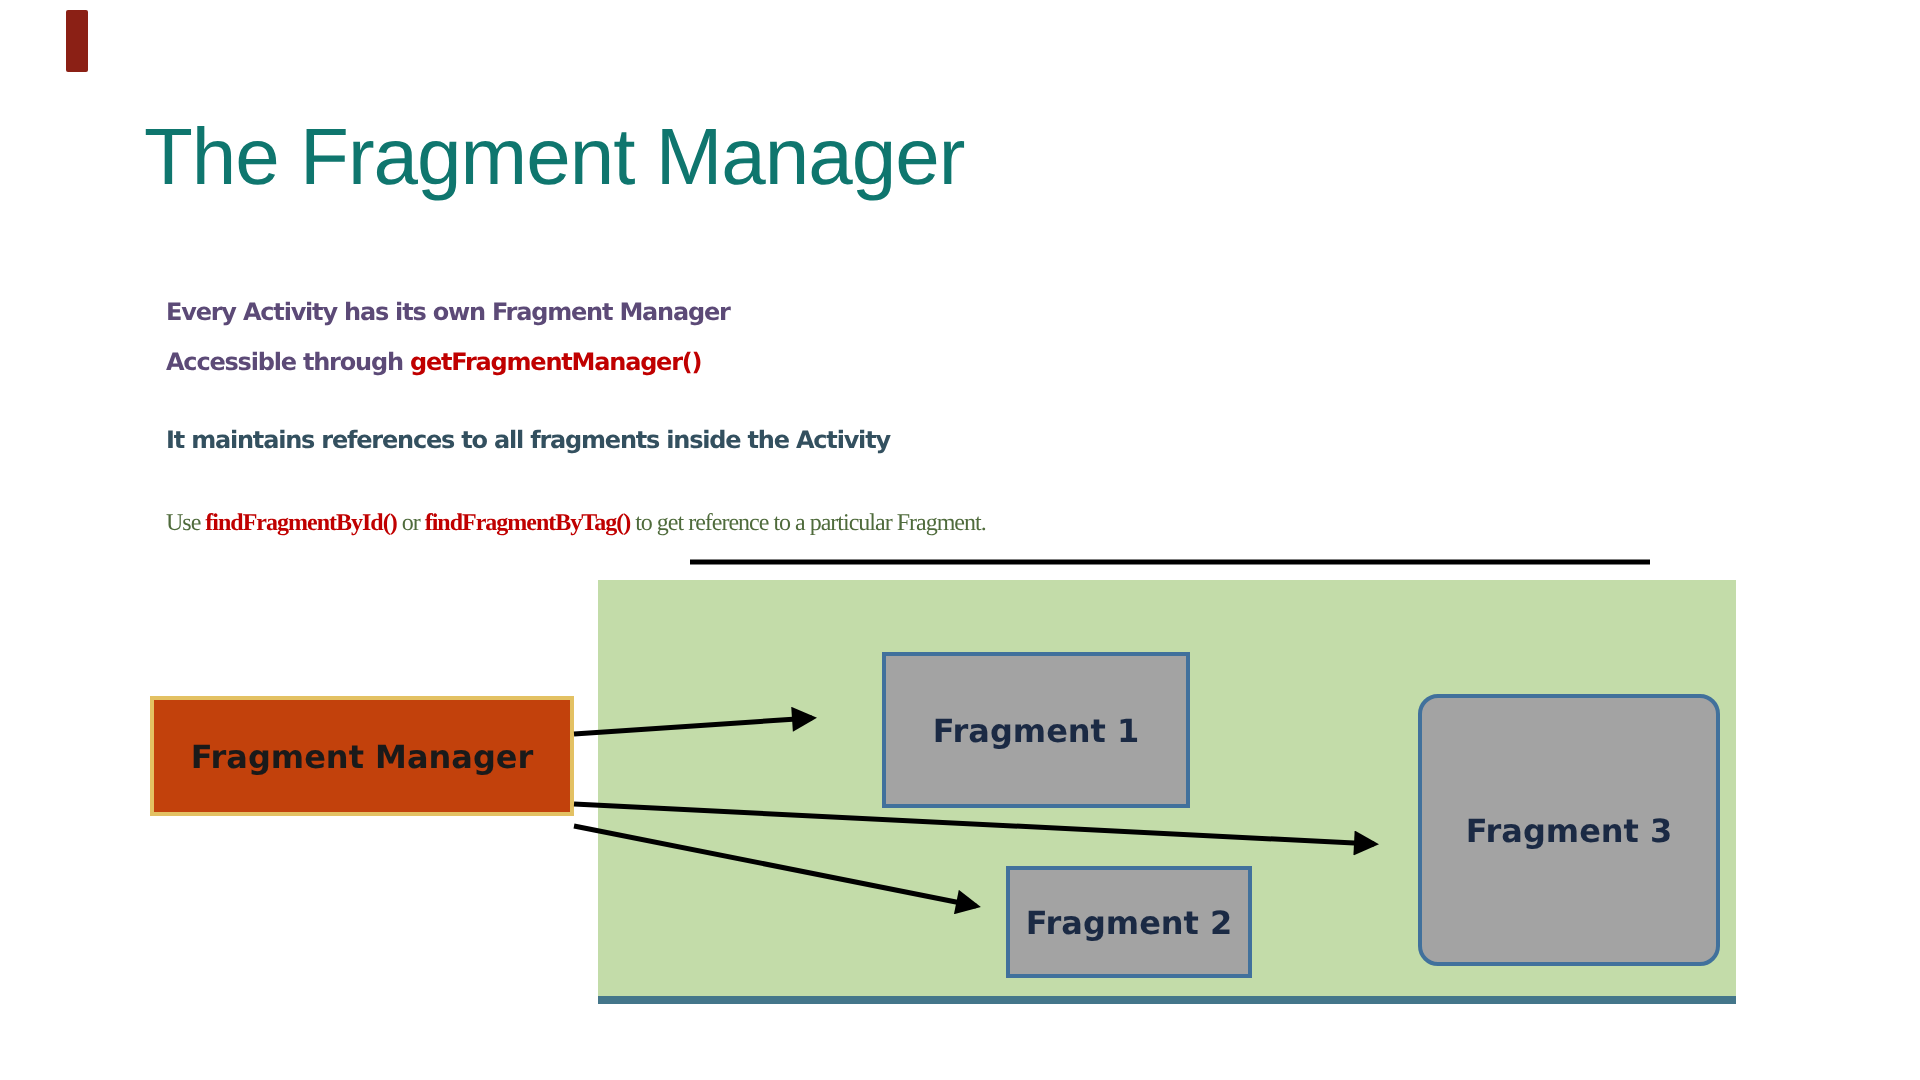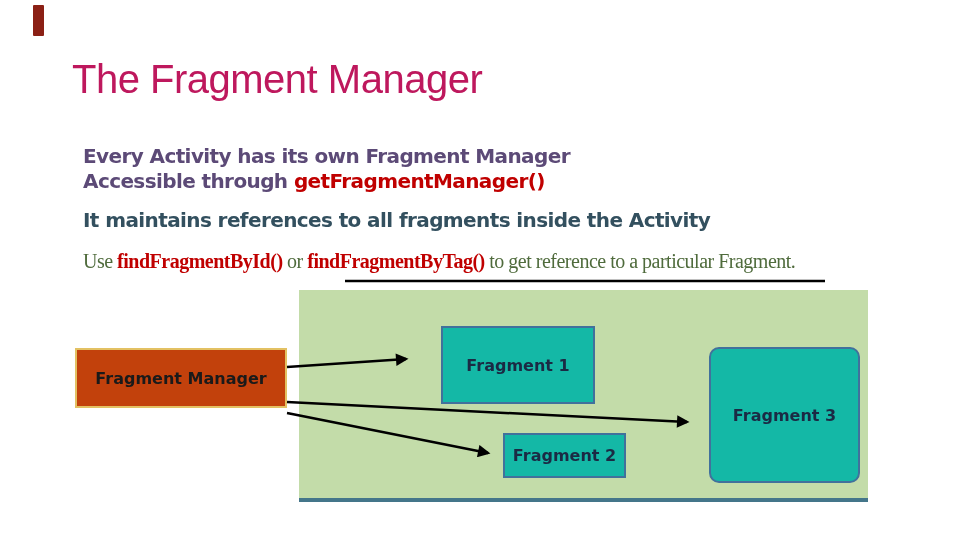--- a/index.html
+++ b/index.html
@@ -7,26 +7,26 @@
     position:relative;width:960px;height:540px;background:#ffffff;
     font-family:"DejaVu Sans","Liberation Sans",sans-serif;overflow:hidden;
   }
   .accent-bar{
     position:absolute;left:33px;top:5px;width:11px;height:31px;
     background:#8B2015;border-radius:1px;
   }
   .title{
     position:absolute;left:72px;top:57px;width:700px;
     font-family:"Liberation Sans","DejaVu Sans",sans-serif;
-    font-size:40px;font-weight:400;letter-spacing:-0.5px;color:#be185d;
+    font-size:40px;font-weight:400;letter-spacing:-0.5px;color:#0f766e;
     white-space:nowrap;
   }
   .bodyline{
     position:absolute;left:83px;white-space:nowrap;
-    font-size:20px;line-height:20px;
+    font-size:12px;line-height:20px;
   }
   .l1{top:146px;color:#5C4A77;font-weight:600;letter-spacing:-0.6px;}
   .l2{top:171px;color:#5C4A77;font-weight:600;letter-spacing:-0.6px;}
   .l3{top:210px;color:#33505F;font-weight:600;letter-spacing:-0.6px;}
   .l4{top:251px;color:#4F6B3C;font-weight:400;letter-spacing:-0.5px;font-family:Liberation Serif, serif;}
   .code{color:#C00000;font-weight:700;}
   .green-panel{
     position:absolute;left:299px;top:290px;width:569px;height:208px;
     background:#C3DCA9;
   }
@@ -37,25 +37,25 @@
   .box{
     position:absolute;display:flex;align-items:center;justify-content:center;
     box-sizing:border-box;font-size:16px;white-space:nowrap;
   }
   .manager-box{
     left:75px;top:348px;width:212px;height:60px;
     background:#c2410c;border:2px solid #E3C163;
     color:#1a1a1a;font-weight:600;
   }
   .frag{
-    background:#14b8a6;border:2px solid #41719C;
+    background:#a3a3a3;border:2px solid #41719C;
     color:#1B2A44;font-weight:700;
   }
   .frag1{left:441px;top:326px;width:154px;height:78px;}
-  .frag2{left:503px;top:433px;width:123px;height:45px;}
+  .frag2{left:503px;top:433px;width:123px;height:56px;}
   .frag3{left:709px;top:347px;width:151px;height:136px;border-radius:10px;}
   .arrow-layer{
     position:absolute;left:0;top:0;width:960px;height:540px;
     pointer-events:none;
   }
 </style>
 </head>
 <body>
 
 <div class="slide">

